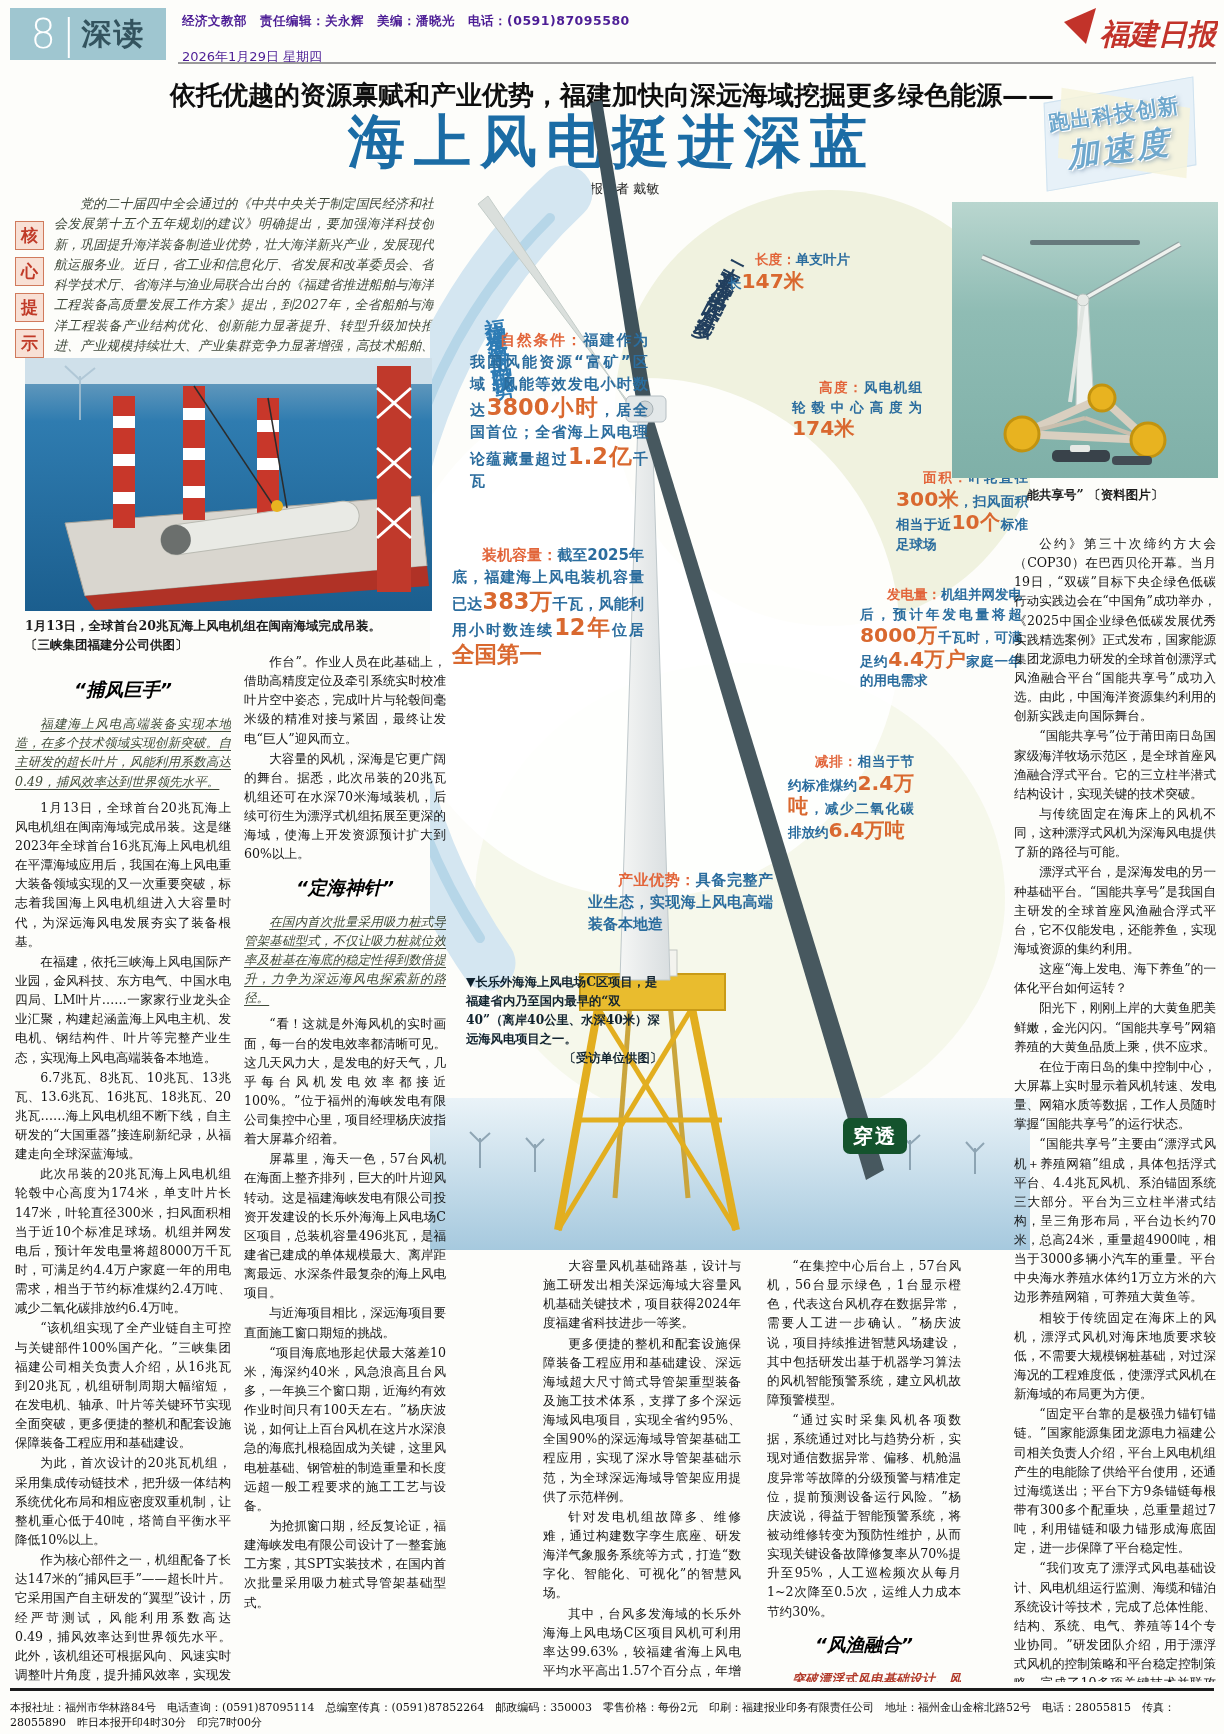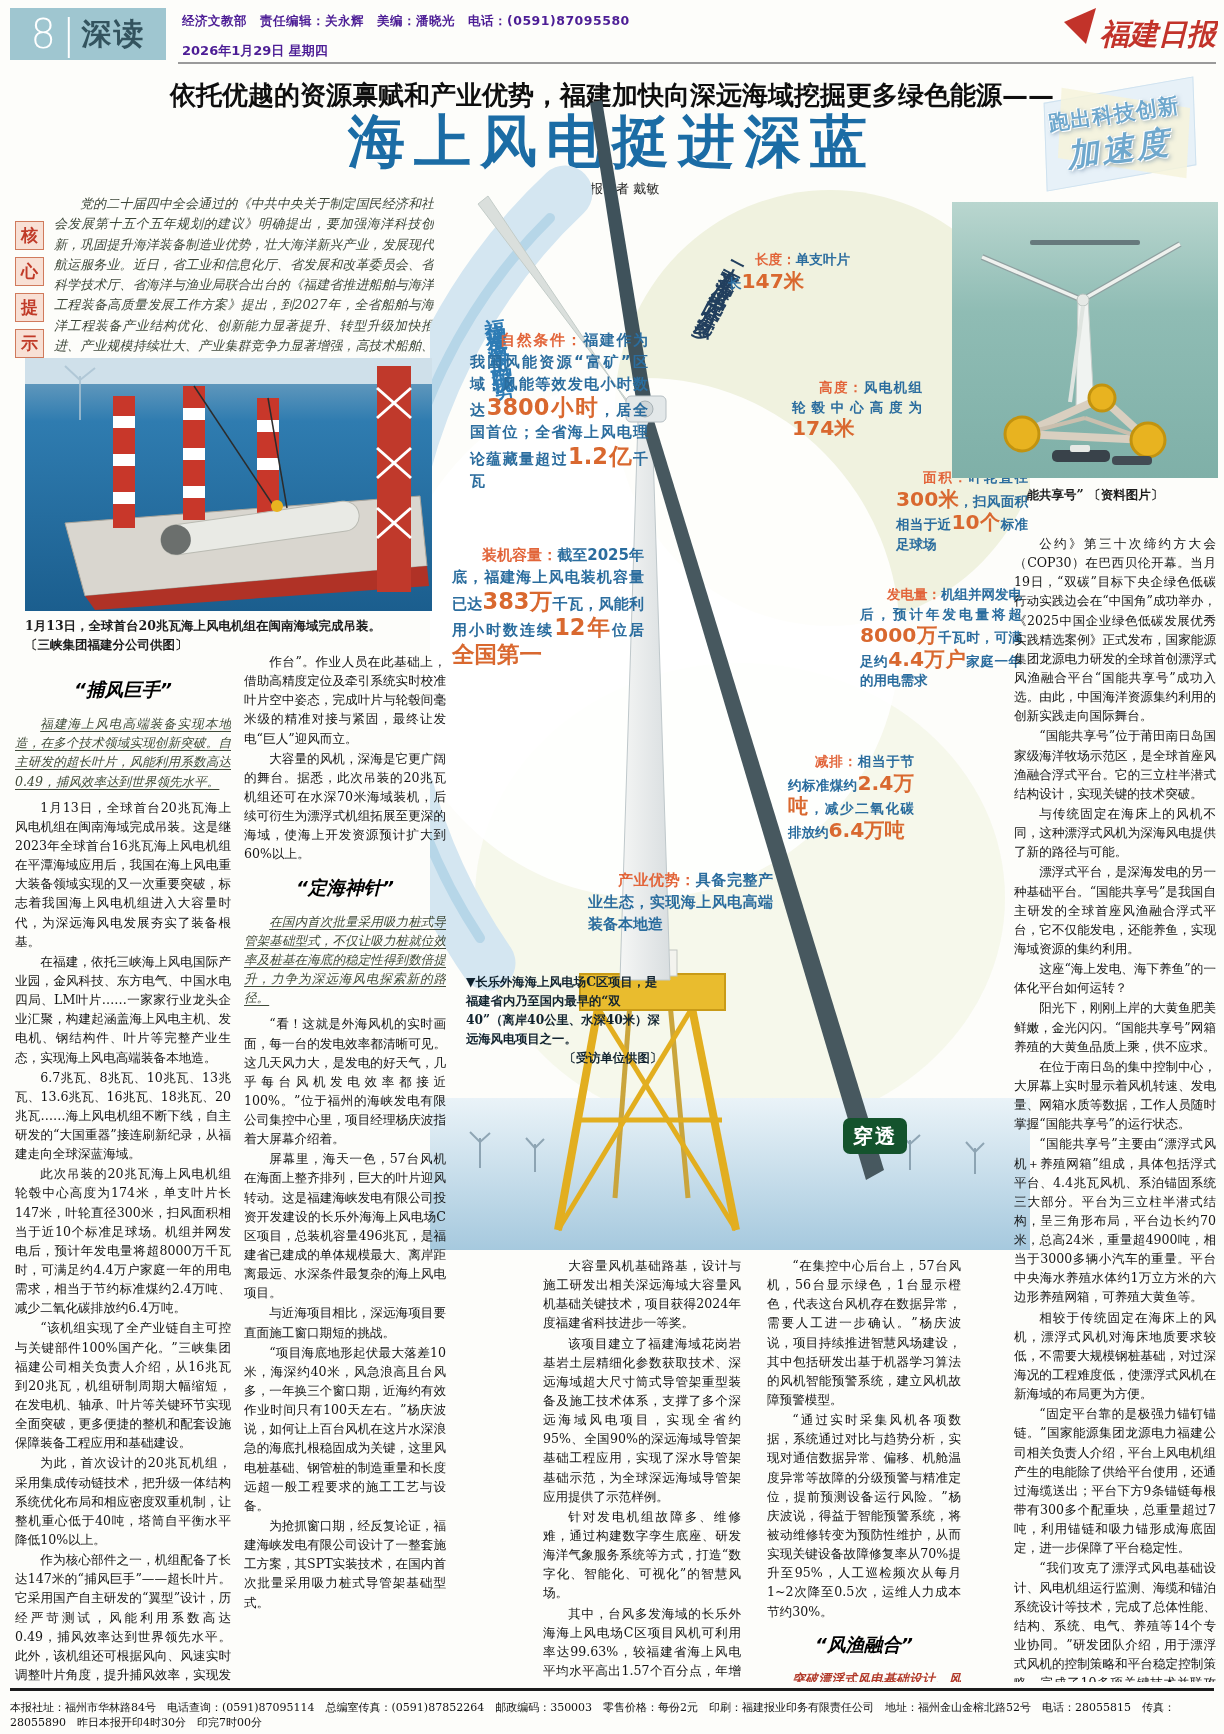--- a/index.html
+++ b/index.html
@@ -6,21 +6,21 @@
   #page{position:relative;width:1224px;height:1734px;background:#fdfdfa;overflow:hidden;
         font-family:"DejaVu Serif",serif;color:#141414;}
   .abs{position:absolute;}
 
   
   #section-box{left:10px;top:8px;width:156px;height:52px;background:#9fc6d0;display:flex;align-items:center;justify-content:center;gap:6px;}
   #page-num{font:300 40px/1 "DejaVu Sans",sans-serif;color:#ffffff;}
   #section-title{font:bold 30px/1 "DejaVu Sans",sans-serif;color:#33535e;letter-spacing:2px;}
   #hdr-info{left:182px;top:13px;font-family:"DejaVu Sans",sans-serif;color:#4c1d95;}
   #hdr-info .l1{font-size:12.5px;font-weight:bold;letter-spacing:.5px;}
-  #hdr-info .l2{font-size:13px;font-weight:bold;margin-top:12px;}
+  #hdr-info .l2{font-size:13px;font-weight:normal;margin-top:18px;}
   #hdr-rule{left:178px;top:62px;width:1038px;height:2px;background:#9a9a9a;}
 
   
   #kicker{left:137px;top:80px;width:950px;text-align:center;font:bold 26px/1.2 "DejaVu Serif",serif;color:#0e0e0e;}
   #main-title{left:137px;top:112px;width:950px;text-align:center;font:bold 57px/1.05 "DejaVu Sans",sans-serif;color:#1b6ca5;letter-spacing:9px;}
   #byline{left:137px;top:182px;width:950px;text-align:center;font:13px/1 "DejaVu Serif",serif;color:#222;}
 
   
   #badge{left:1014px;top:84px;width:200px;height:106px;}
   .badge-shape{position:absolute;left:30px;top:6px;width:150px;height:86px;}
@@ -328,21 +328,21 @@
         <p>屏幕里，海天一色，57台风机在海面上整齐排列，巨大的叶片迎风转动。这是福建海峡发电有限公司投资开发建设的长乐外海海上风电场C区项目，总装机容量496兆瓦，是福建省已建成的单体规模最大、离岸距离最远、水深条件最复杂的海上风电项目。</p>
         <p>与近海项目相比，深远海项目要直面施工窗口期短的挑战。</p>
         <p>“项目海底地形起伏最大落差10米，海深约40米，风急浪高且台风多，一年换三个窗口期，近海约有效作业时间只有100天左右。”杨庆波说，如何让上百台风机在这片水深浪急的海底扎根稳固成为关键，这里风电桩基础、钢管桩的制造重量和长度远超一般工程要求的施工工艺与设备。</p>
         <p>为抢抓窗口期，经反复论证，福建海峡发电有限公司设计了一整套施工方案，其SPT实装技术，在国内首次批量采用吸力桩式导管架基础型式。</p>
       </div>
   </div>
 
   <div class="bodycol" style="left:543px;top:1256px;width:198px;height:426px;">
     <div>
         <p>大容量风机基础路基，设计与施工研发出相关深远海域大容量风机基础关键技术，项目获得2024年度福建省科技进步一等奖。</p>
-        <p>该项目建立了福建海域花岗岩基岩土层精细化参数获取技术、深远海域超大尺寸筒式导管架重型装备及施工技术体系，支撑了多个深远海域风电项目，实现全省约95%、全国90%的深远海域导管架基础工程应用，实现了深水导管架基础示范，为全球深远海域导管架应用提供了示范样例。</p>
+        <p>更多便捷的整机和配套设施保障装备工程应用和基础建设、深远海域超大尺寸筒式导管架重型装备及施工技术体系，支撑了多个深远海域风电项目，实现全省约95%、全国90%的深远海域导管架基础工程应用，实现了深水导管架基础示范，为全球深远海域导管架应用提供了示范样例。</p>
         <p>针对发电机组故障多、维修难，通过构建数字孪生底座、研发海洋气象服务系统等方式，打造“数字化、智能化、可视化”的智慧风场。</p>
         <p>其中，台风多发海域的长乐外海海上风电场C区项目风机可利用率达99.63%，较福建省海上风电平均水平高出1.57个百分点，年增发电量约4464万千瓦时，相当于额外减排二氧化碳约3.5万吨，可满足1.2万户家庭半年用电需求。</p>
       </div>
   </div>
 
   <div class="bodycol" style="left:767px;top:1256px;width:194px;height:426px;">
     <div>
         <p>“在集控中心后台上，57台风机，56台显示绿色，1台显示橙色，代表这台风机存在数据异常，需要人工进一步确认。”杨庆波说，项目持续推进智慧风场建设，其中包括研发出基于机器学习算法的风机智能预警系统，建立风机故障预警模型。</p>
         <p>“通过实时采集风机各项数据，系统通过对比与趋势分析，实现对通信数据异常、偏移、机舱温度异常等故障的分级预警与精准定位，提前预测设备运行风险。”杨庆波说，得益于智能预警系统，将被动维修转变为预防性维护，从而实现关键设备故障修复率从70%提升至95%，人工巡检频次从每月1~2次降至0.5次，运维人力成本节约30%。</p>
       </div>

